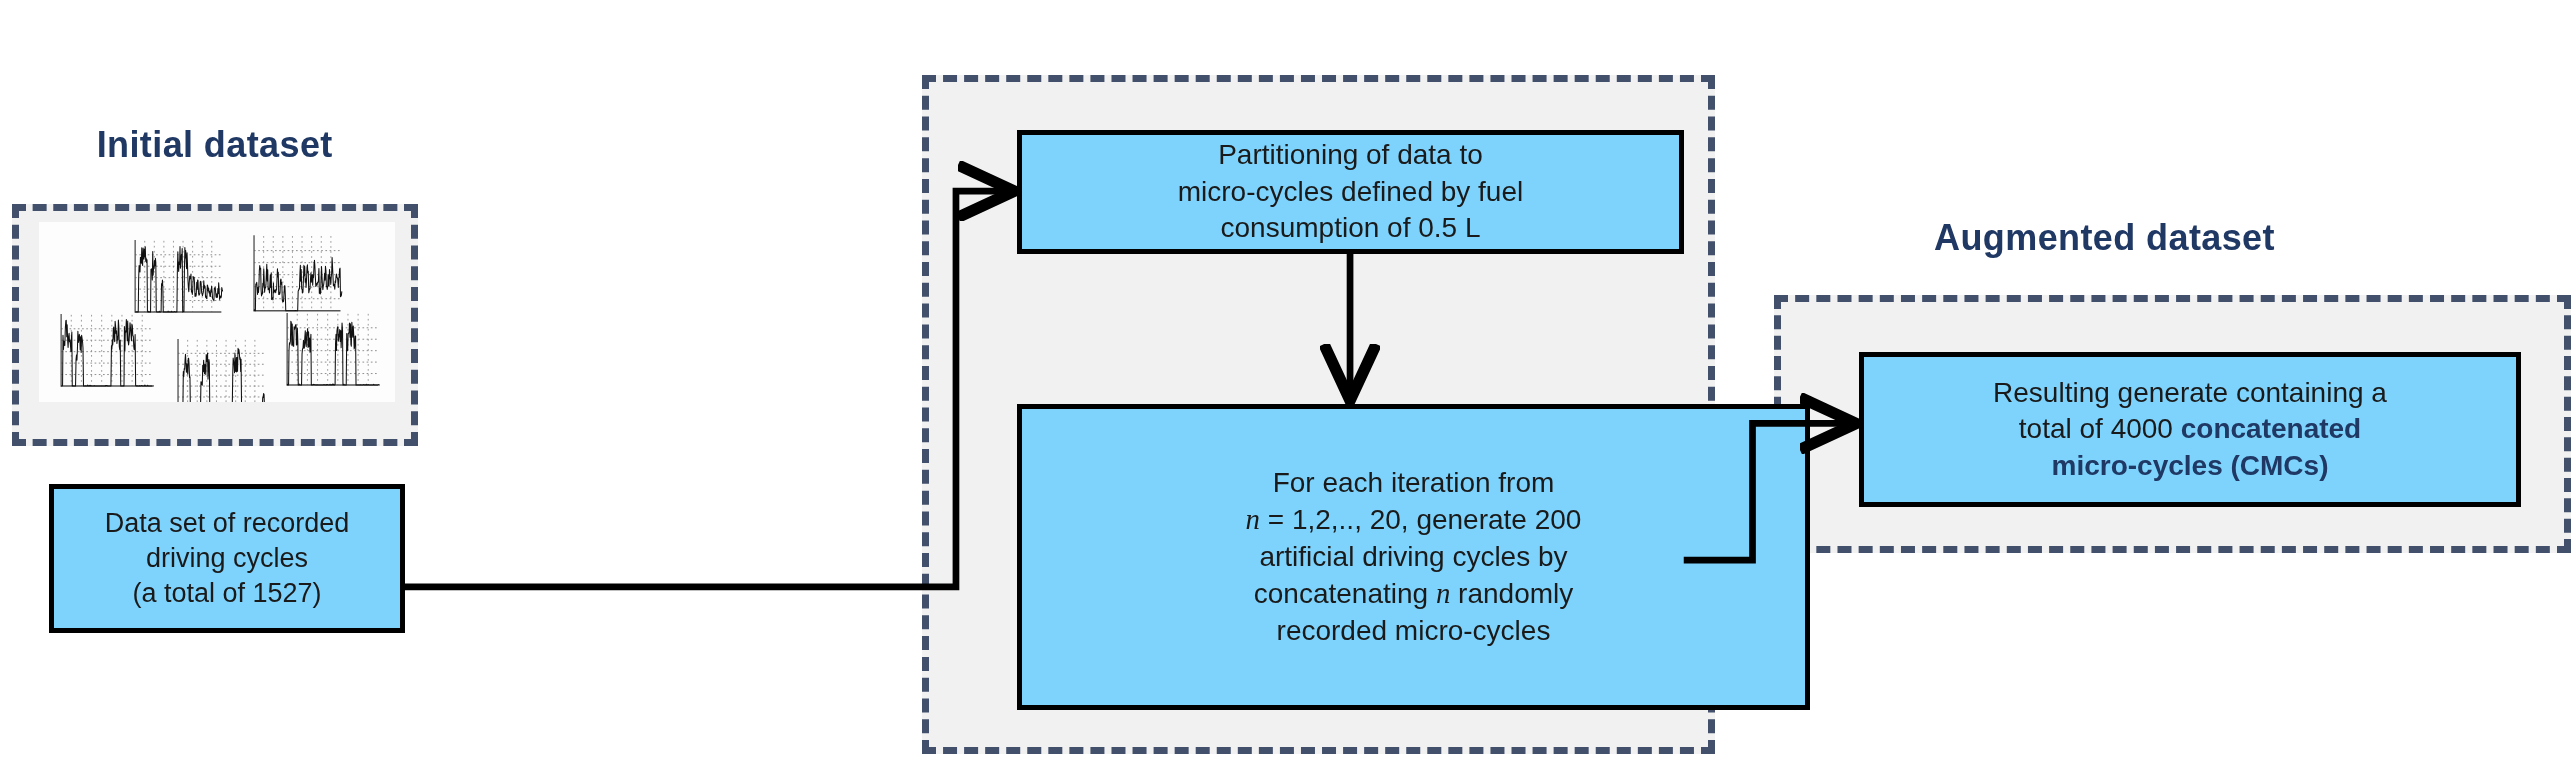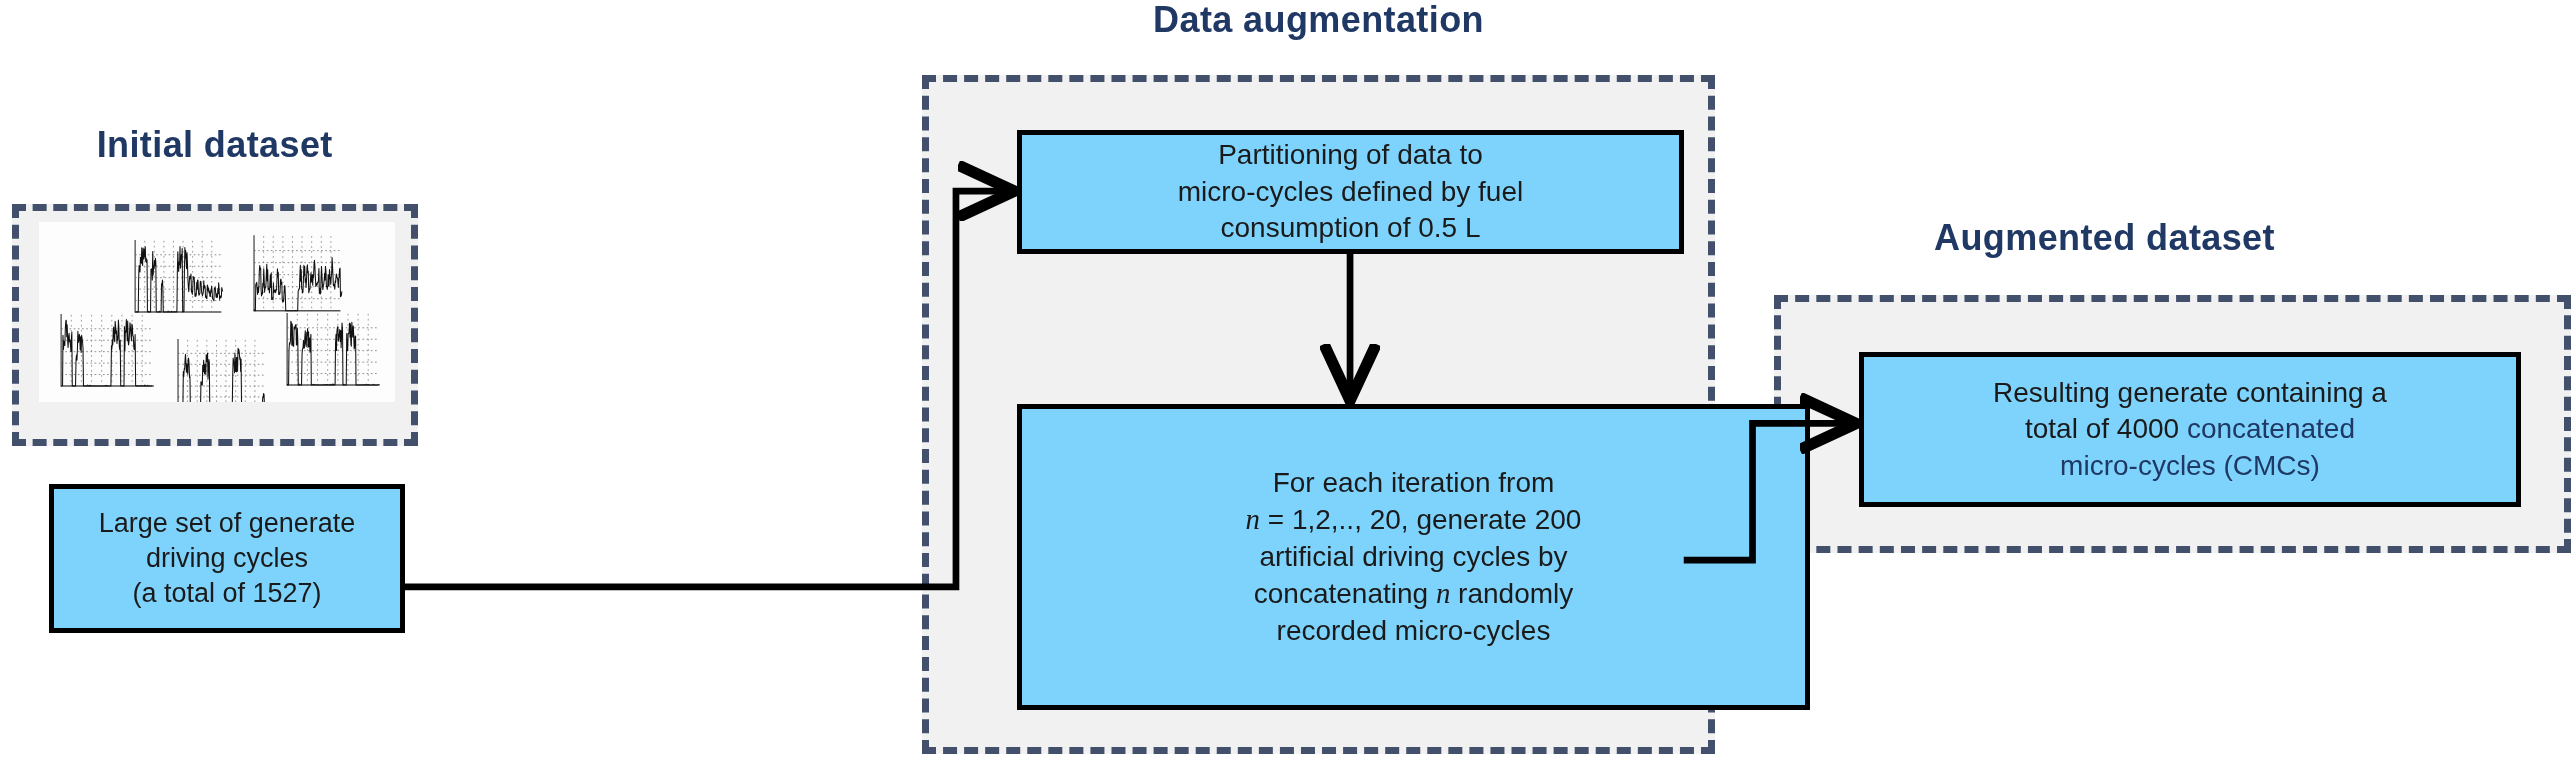--- a/index.html
+++ b/index.html
@@ -91,40 +91,39 @@
   }
 
   .proc-text { display: block; width: 100%; }
   .ital-n {
     font-family: "Liberation Serif", serif;
     font-style: italic;
     font-size: 1.03em;
   }
   .bold-blue {
     color: #1F3864;
-    font-weight: normal;
+    font-weight: bold;
   }
 
   
   #connectors {
     position: absolute;
     left: 0; top: 0;
     width: 2576px;
     height: 763px;
     pointer-events: none;
   }
 </style>
 </head>
 <body>
 
 <div id="stage">
 
   <div class="group-title" id="title-initial">Initial dataset</div>
 
-  <div class="group-title" id="title-augment">Data augmentation</div>
 
   <div class="group-title" id="title-augmented">Augmented dataset</div>
 
   <div class="panel" id="panel-initial"></div>
 
   <div class="panel" id="panel-augment"></div>
 
   <div class="panel" id="panel-augmented"></div>
 
   <div id="dataset-thumbs">
@@ -225,21 +224,21 @@
           <line x1="90.77777777777777" x2="90.77777777777777" y1="1" y2="86" stroke="#8a8a8a" stroke-width="1" stroke-dasharray="2 4"></line>
           <line x1="102.88888888888889" x2="102.88888888888889" y1="1" y2="86" stroke="#8a8a8a" stroke-width="1" stroke-dasharray="2 4"></line>
           <path d="M 6,0 L 6,86 L 115,86" fill="none" stroke="#555555" stroke-width="1.6"></path>
           <polyline points="6.0,85.0 6.6,86.0 7.1,85.3 7.7,86.0 8.2,44.8 8.8,35.5 9.3,37.3 9.9,33.8 10.4,9.8 11.0,11.6 11.6,38.5 12.1,13.2 12.7,37.6 13.2,39.6 13.8,39.6 14.3,16.6 14.9,19.4 15.5,17.4 16.0,14.5 16.6,13.9 17.1,38.3 17.7,37.5 18.2,18.0 18.8,34.9 19.3,86.0 19.9,86.0 20.5,85.0 21.0,86.0 21.6,86.0 22.1,86.0 22.7,86.0 23.2,86.0 23.8,48.9 24.4,42.6 24.9,42.2 25.5,32.5 26.0,42.2 26.6,41.6 27.1,29.5 27.7,21.1 28.2,36.7 28.8,40.2 29.4,23.2 29.9,26.4 30.5,18.6 31.0,41.1 31.6,22.4 32.1,40.1 32.7,30.0 33.3,47.0 33.8,35.0 34.4,25.5 34.9,86.0 35.5,85.6 36.0,86.0 36.6,86.0 37.1,85.7 37.7,85.2 38.3,86.0 38.8,85.8 39.4,85.8 39.9,86.0 40.5,86.0 41.0,86.0 41.6,85.8 42.1,86.0 42.7,86.0 43.3,86.0 43.8,86.0 44.4,86.0 44.9,86.0 45.5,86.0 46.0,86.0 46.6,86.0 47.2,86.0 47.7,86.0 48.3,86.0 48.8,86.0 49.4,86.0 49.9,85.4 50.5,86.0 51.0,86.0 51.6,86.0 52.2,86.0 52.7,85.5 53.3,86.0 53.8,85.4 54.4,86.0 54.9,86.0 55.5,86.0 56.1,86.0 56.6,86.0 57.2,85.1 57.7,86.0 58.3,86.0 58.8,85.6 59.4,86.0 59.9,86.0 60.5,84.9 61.1,86.0 61.6,85.2 62.2,86.0 62.7,86.0 63.3,85.5 63.8,37.0 64.4,25.4 64.9,44.7 65.5,21.7 66.1,17.2 66.6,16.3 67.2,33.8 67.7,29.5 68.3,25.6 68.8,19.8 69.4,33.9 70.0,20.9 70.5,41.4 71.1,27.5 71.6,12.0 72.2,20.7 72.7,86.0 73.3,86.0 73.8,85.1 74.4,86.0 75.0,86.0 75.5,86.0 76.1,86.0 76.6,86.0 77.2,24.4 77.7,42.9 78.3,45.2 78.9,24.2 79.4,24.5 80.0,22.9 80.5,12.0 81.1,28.9 81.6,12.8 82.2,37.6 82.7,39.8 83.3,11.0 83.9,21.3 84.4,28.9 85.0,15.7 85.5,25.0 86.1,43.0 86.6,40.4 87.2,27.4 87.8,27.8 88.3,86.0 88.9,86.0 89.4,86.0 90.0,86.0 90.5,86.0 91.1,86.0 91.6,86.0 92.2,86.0 92.8,86.0 93.3,85.7 93.9,86.0 94.4,86.0 95.0,86.0 95.5,86.0 96.1,86.0 96.6,86.0 97.2,85.8 97.8,85.4 98.3,86.0 98.9,86.0 99.4,86.0 100.0,86.0 100.5,85.1 101.1,86.0 101.7,86.0 102.2,86.0 102.8,85.4 103.3,86.0 103.9,86.0 104.4,86.0 105.0,86.0 105.5,86.0 106.1,86.0 106.7,86.0 107.2,86.0 107.8,86.0 108.3,86.0 108.9,86.0 109.4,85.3 110.0,86.0 110.6,86.0 111.1,86.0 111.7,86.0 112.2,86.0 112.8,86.0 113.3,86.0 113.9,86.0 114.4,86.0 115.0,85.9 115.6,85.4 116.1,86.0 116.7,86.0" fill="none" stroke="#111111" stroke-width="1.25" stroke-linejoin="round"></polyline>
         </svg>
     </div>
   </div>
 
   <div class="proc-box" id="box-initial-set">
     <span class="proc-text">
-      <span>Large set of generate driving cycles</span><br>
+      <span>Data set of recorded driving cycles</span><br>
       <span>(a total of 1527)</span>
     </span>
   </div>
 
   <div class="proc-box" id="box-partition">
     <span class="proc-text">
       <span>Partitioning of data to</span><br>
       <span>micro-cycles defined by fuel</span><br>
       <span>consumption  of 0.5 L</span>
     </span>

